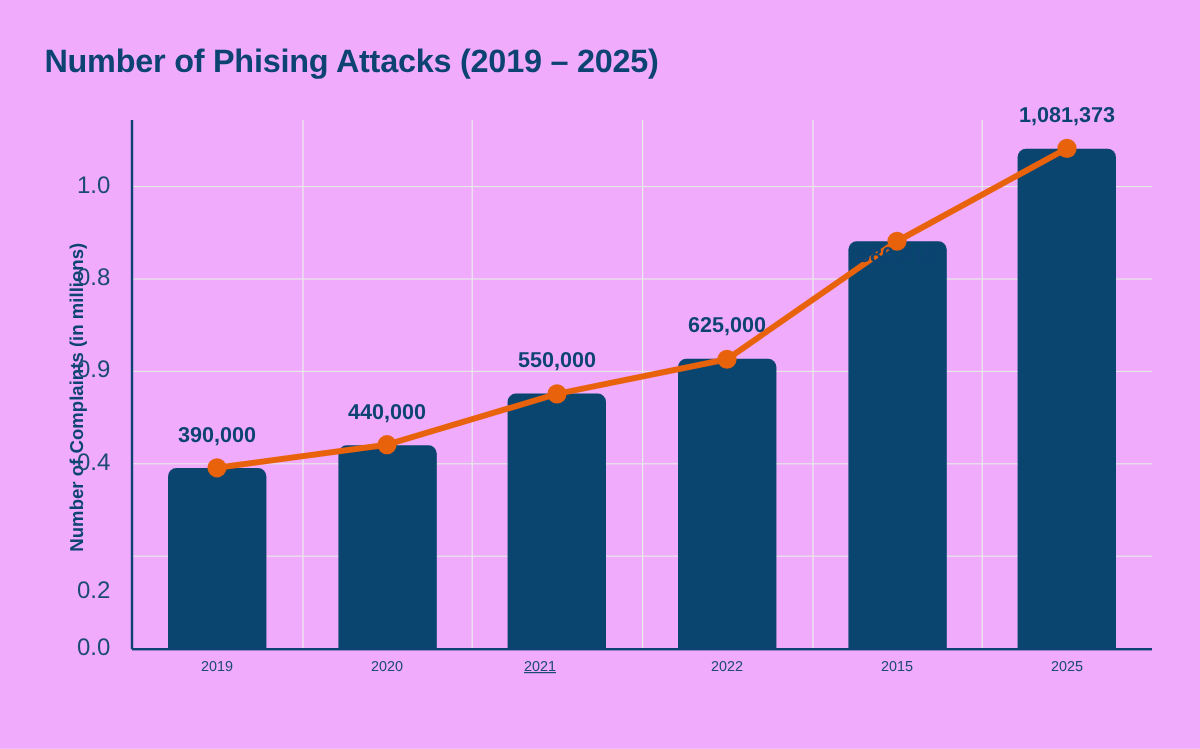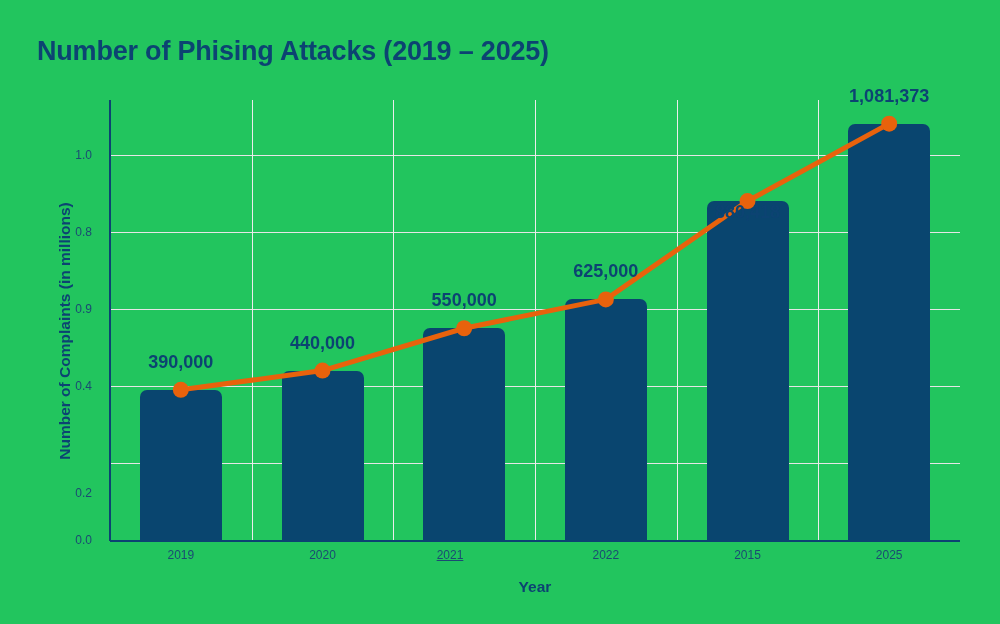--- a/index.html
+++ b/index.html
@@ -10,21 +10,21 @@
   body {
     width: 1000px;
     height: 624px;
     font-family: "Liberation Sans", sans-serif;
     overflow: hidden;
   }
   #chart-root {
     position: relative;
     width: 1000px;
     height: 624px;
-    background: #22c55e;
+    background: #f0abfc;
   }
 
   
   #chart-title {
     position: absolute;
     left: 37px;
     top: 36px;
     font-size: 27px;
     font-weight: bold;
     color: #0c4372;
@@ -95,21 +95,21 @@
     height: 2px;
     background: #0c4372;
   }
 
   
   .y-tick-label {
     position: absolute;
     right: 908px;
     width: 70px;
     text-align: right;
-    font-size: 12px;
+    font-size: 20px;
     color: #1b4a73;
     transform: translateY(-50%);
   }
 
   
   .x-tick-label {
     position: absolute;
     top: 548px;
     width: 120px;
     text-align: center;
@@ -146,21 +146,20 @@
   }
 </style>
 </head>
 <body>
 
 <div id="chart-root">
 
   <div id="chart-title">Number of Phising Attacks (2019 – 2025)</div>
 
   <div id="y-axis-title">Number of Complaints (in millions)</div>
-  <div id="x-axis-title">Year</div>
 
   <div id="plot-area">
     <div id="grid-h">
         <div class="gridline-h" style="top: 440px;"></div>
         <div class="gridline-h" style="top: 363px;"></div>
         <div class="gridline-h" style="top: 286px;"></div>
         <div class="gridline-h" style="top: 209px;"></div>
         <div class="gridline-h" style="top: 132px;"></div>
         <div class="gridline-h" style="top: 55px;"></div>
       </div>

